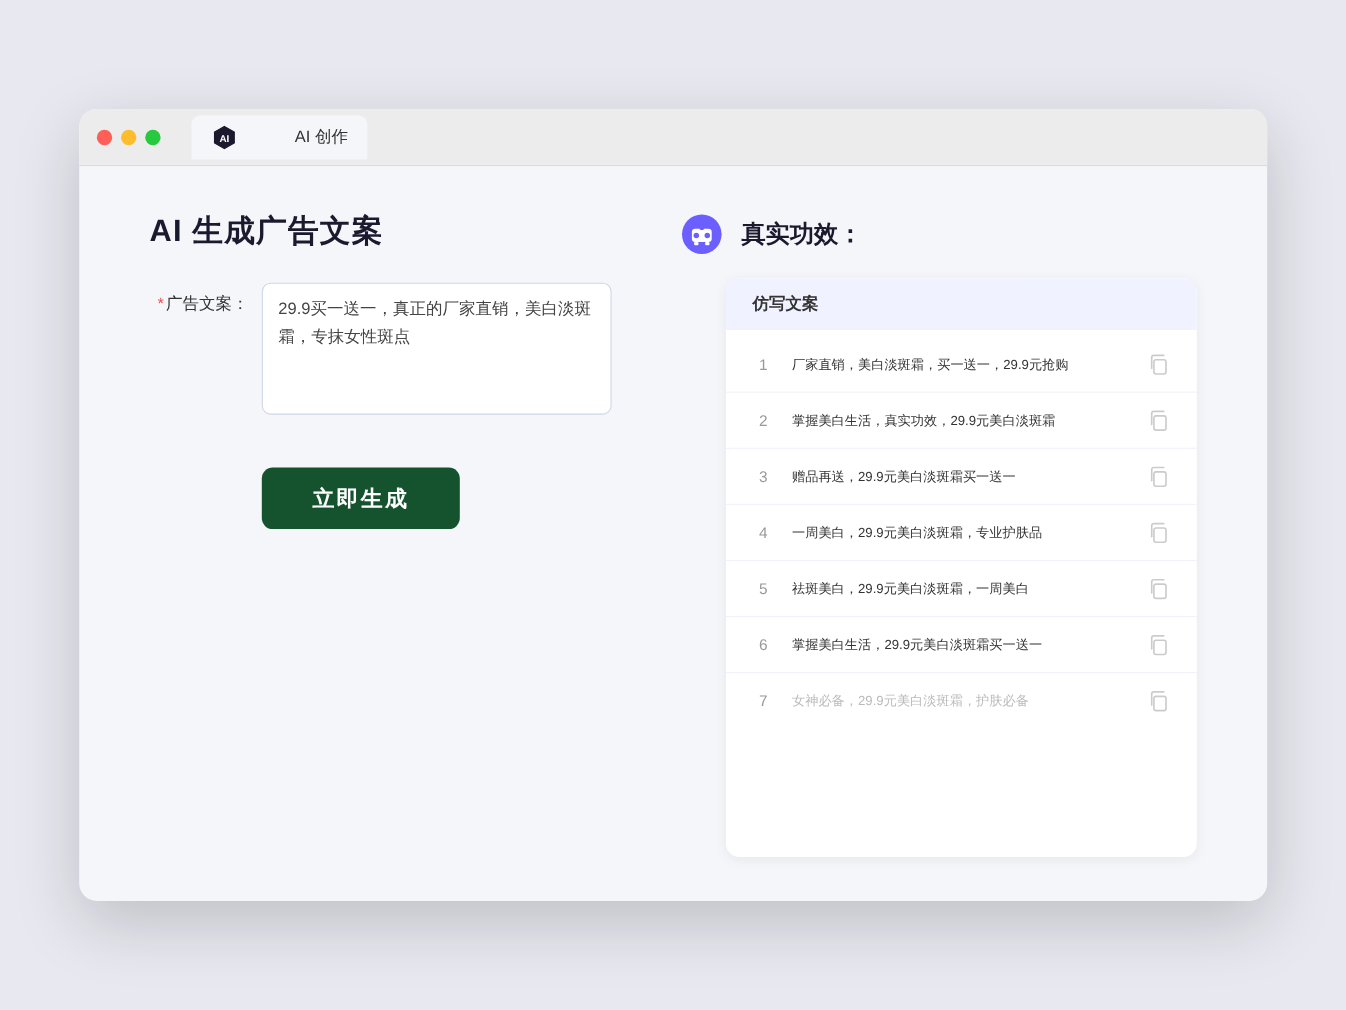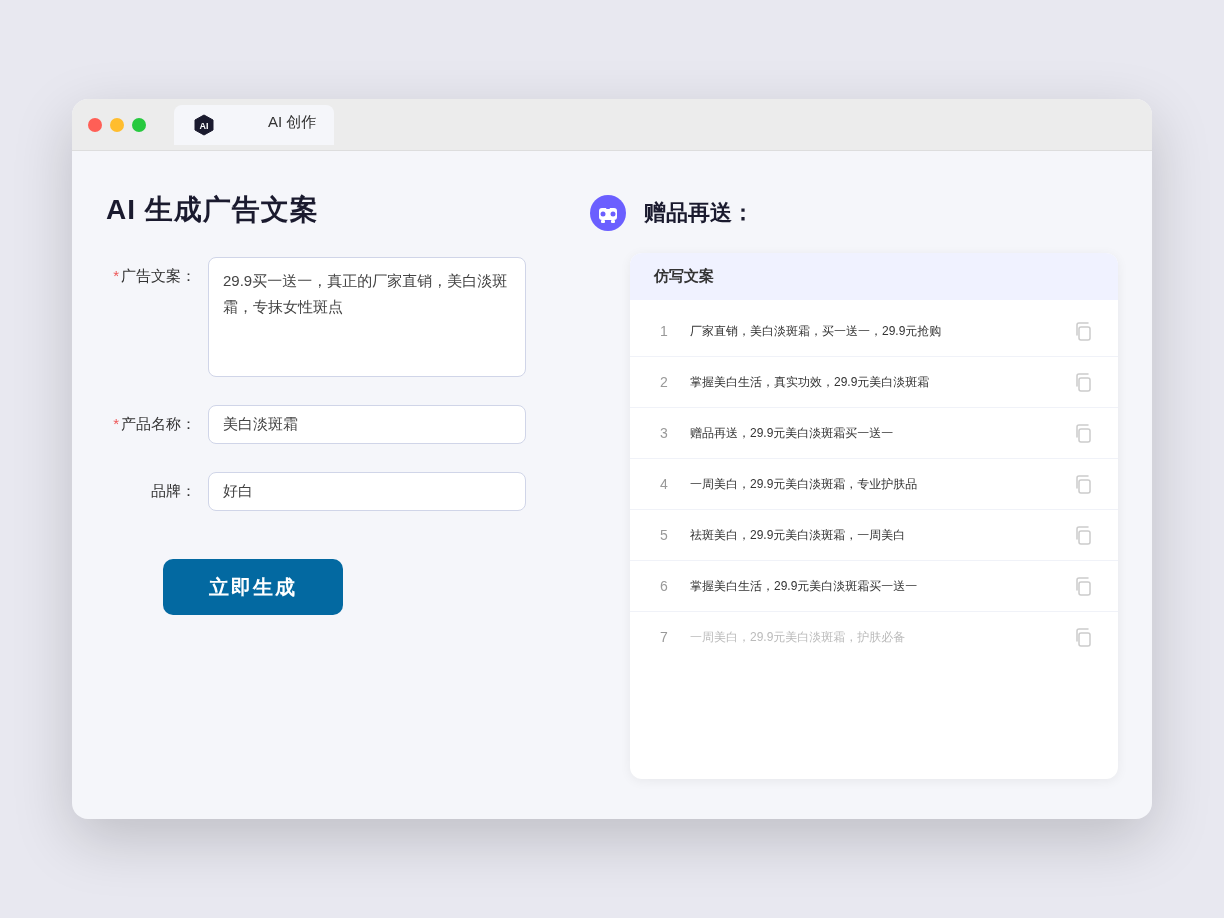--- a/index.html
+++ b/index.html
@@ -46,21 +46,21 @@
       width: 14px;
       height: 14px;
       border-radius: 50%;
     }
     .tl-red { background: #ff5f56; }
     .tl-yellow { background: #ffbd2e; }
     .tl-green { background: #27c93f; }
 
     .tab {
       display: flex;
-      align-items: flex-start;
+      align-items: center;
       gap: 8px;
       background: #f5f6fa;
       border-radius: 8px 8px 0 0;
       padding: 8px 18px;
       margin-left: 16px;
     }
 
     .tab-icon {
       width: 24px;
       height: 24px;
@@ -69,21 +69,21 @@
     .tab-label {
       font-size: 15px;
       color: #333;
       font-weight: 500;
       margin-left: 44px;
     }
 
     .content {
       display: flex;
       flex: 1;
-      padding: 40px 34px;
+      padding: 40px 64px;
       gap: 60px;
       overflow: hidden;
     }
 
     
     .left-panel {
       flex: 0 0 420px;
       display: flex;
       flex-direction: column;
       gap: 28px;
@@ -130,24 +130,24 @@
       resize: none;
     }
 
     .form-textarea {
       height: 120px;
       line-height: 1.7;
     }
 
     .generate-btn {
       margin-top: 20px;
-      margin-left: 57px;
+      margin-left: 102px;
       width: 180px;
       height: 56px;
-      background: #0369a1;
+      background: #14532d;
       border: none;
       border-radius: 10px;
       color: #fff;
       font-size: 20px;
       font-weight: 600;
       cursor: pointer;
       font-family: inherit;
       letter-spacing: 2px;
     }
 
@@ -262,49 +262,39 @@
     <div class="left-panel">
       <h1 class="page-title">AI 生成广告文案</h1>
 
       <div class="form-group">
         <div class="form-label">
           <span class="required-star">*</span><span>广告文案：</span>
         </div>
         <textarea class="form-input form-textarea" style="">29.9买一送一，真正的厂家直销，美白淡斑霜，专抹女性斑点</textarea>
       </div>
 
-      <div class="form-group">
-        <div class="form-label">
-          <span class="required-star">*</span><span>产品名称：</span>
-        </div>
-        <input type="text" class="form-input" value="美白淡斑霜" style="">
-      </div>
-
-      <div class="form-group">
-        <div class="form-label">品牌：</div>
-        <input type="text" class="form-input" value="好白" style="">
-      </div>
+
 
       <button class="generate-btn">立即生成</button>
     </div>
 
     <div class="right-panel">
       <div class="right-header">
 
         <svg class="robot-icon" viewBox="0 0 44 44" fill="none">
           <circle cx="22" cy="22" r="18" fill="#6b5fff"></circle>
           <rect x="13" y="17" width="18" height="12" rx="3" fill="white"></rect>
           <circle cx="17" cy="23" r="2.5" fill="#6b5fff"></circle>
           <circle cx="27" cy="23" r="2.5" fill="#6b5fff"></circle>
           <rect x="20" y="13" width="4" height="5" rx="1" fill="#6b5fff"></rect>
           <circle cx="22" cy="12" r="2" fill="#6b5fff"></circle>
           <rect x="15" y="29" width="4" height="3" rx="1" fill="white"></rect>
           <rect x="25" y="29" width="4" height="3" rx="1" fill="white"></rect>
         </svg>
-        <span class="right-title">赠品再送：</span>
+        <span class="right-title">真实功效：</span>
       </div>
 
       <div class="results-card">
         <div class="results-header">仿写文案</div>
         <div class="results-list" id="results-list">
         <div class="result-item">
       <span class="result-num">1</span>
       <span class="result-text">厂家直销，美白淡斑霜，买一送一，29.9元抢购</span>
       <svg class="copy-icon" viewBox="0 0 22 22" fill="none">
         <rect x="7" y="7" width="11" height="13" rx="2" stroke="#999" stroke-width="1.5"></rect>
@@ -346,21 +336,21 @@
             <div class="result-item">
       <span class="result-num">6</span>
       <span class="result-text">掌握美白生活，29.9元美白淡斑霜买一送一</span>
       <svg class="copy-icon" viewBox="0 0 22 22" fill="none">
         <rect x="7" y="7" width="11" height="13" rx="2" stroke="#999" stroke-width="1.5"></rect>
         <path d="M5 15V5a2 2 0 0 1 2-2h9" stroke="#999" stroke-width="1.5" stroke-linecap="round"></path>
       </svg>
     </div>
             <div class="result-item faded">
       <span class="result-num">7</span>
-      <span class="result-text">一周美白，29.9元美白淡斑霜，护肤必备</span>
+      <span class="result-text">女神必备，29.9元美白淡斑霜，护肤必备</span>
       <svg class="copy-icon" viewBox="0 0 22 22" fill="none">
         <rect x="7" y="7" width="11" height="13" rx="2" stroke="#999" stroke-width="1.5"></rect>
         <path d="M5 15V5a2 2 0 0 1 2-2h9" stroke="#999" stroke-width="1.5" stroke-linecap="round"></path>
       </svg>
     </div>
           </div>
       </div>
     </div>
 
   </div>

